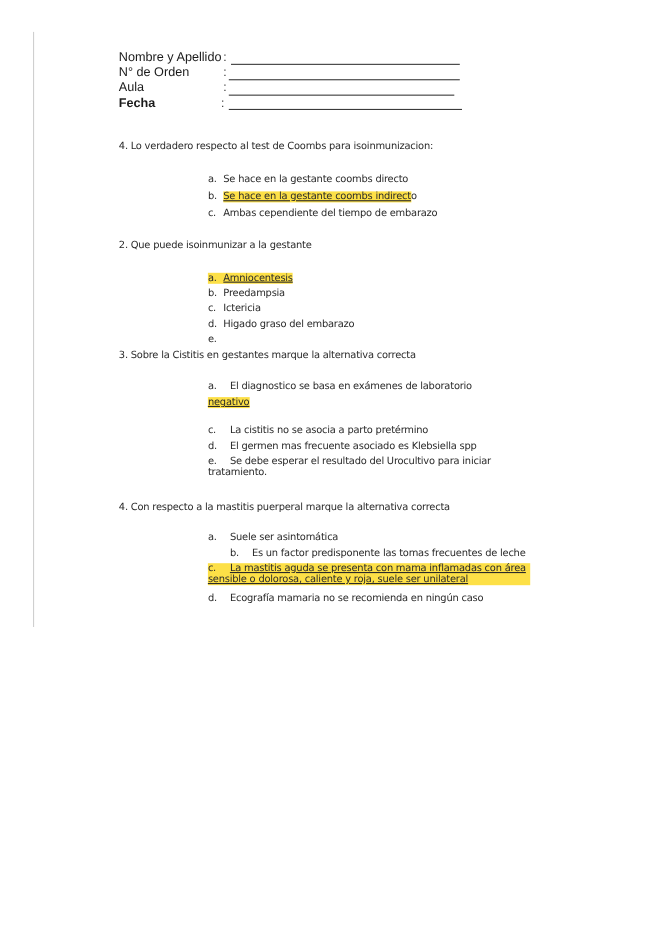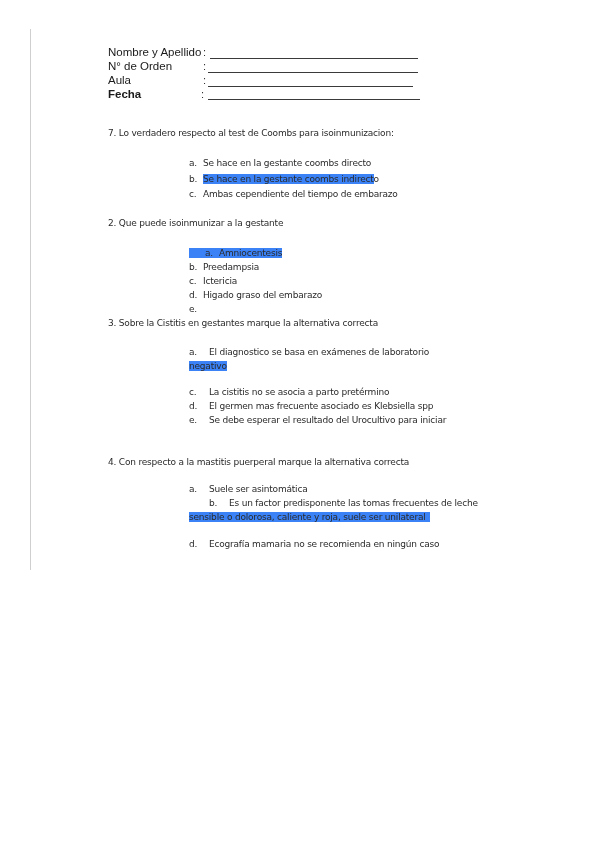--- a/index.html
+++ b/index.html
@@ -10,21 +10,21 @@
   .left-rule { position: absolute; left: 30px; top: 29px; width: 1px; height: 541px; background: #cfcfcf; }
   .abs { position: absolute; white-space: nowrap; }
   .hdr { font-family: "Liberation Sans", sans-serif; font-size: 11.5px; color: #1a1a1a; }
   .hdr.bold { font-weight: bold; }
   .colon { font-size: 11px; color: #333; }
   .uline { position: absolute; height: 1px; background: #3a3a3a; }
   .q { font-family: "DejaVu Sans", sans-serif; font-size: 9px; color: #2a2a2a; letter-spacing: -0.2px; }
   .opt { font-family: "DejaVu Sans", sans-serif; font-size: 9px; color: #2a2a2a; letter-spacing: -0.2px; }
   .opt .lt { display: inline-block; width: 14px; }
   .opt .lt.wide { width: 20px; }
-  .hl { background: #3b82f6; }
+  .hl { background: #fde047; text-decoration: underline; }
 </style>
 </head>
 <body>
 
 <div class="left-rule"></div>
 
 <div>
   <span class="abs hdr" style="left:108px; top:46px;">Nombre y Apellido</span>
   <span class="abs colon" style="left:203px; top:46px;">:</span>
   <div class="uline" style="left:210px; top:58px; width:208px;"></div>
@@ -36,35 +36,35 @@
   <span class="abs hdr" style="left:108px; top:74px;">Aula</span>
   <span class="abs colon" style="left:203px; top:74px;">:</span>
   <div class="uline" style="left:208px; top:86px; width:205px;"></div>
 
   <span class="abs hdr bold" style="left:108px; top:88px;">Fecha</span>
   <span class="abs colon" style="left:201px; top:88px;">:</span>
   <div class="uline" style="left:208px; top:99px; width:212px;"></div>
 </div>
 
 <div>
-  <span class="abs q" style="left:108px; top:128px;">7. Lo verdadero respecto al test de Coombs para isoinmunizacion:</span>
+  <span class="abs q" style="left:108px; top:128px;">4. Lo verdadero respecto al test de Coombs para isoinmunizacion:</span>
   <div class="abs opt" style="left:189px; top:158px;">
     <span class="lt">a.</span><span>Se hace en la gestante coombs directo</span>
   </div>
   <div class="abs opt" style="left:189px; top:174px;">
     <span class="lt">b.</span><span class="hl">Se hace en la gestante coombs indirect</span><span>o</span>
   </div>
   <div class="abs opt" style="left:189px; top:189px;">
     <span class="lt">c.</span><span>Ambas cependiente del tiempo de embarazo</span>
   </div>
 </div>
 
 <div>
   <span class="abs q" style="left:108px; top:218px;">2. Que puede isoinmunizar a la gestante</span>
-  <div class="abs opt hl" style="left:189px; top:248px;padding-left:16px;">
+  <div class="abs opt hl" style="left:189px; top:248px;">
     <span class="lt">a.</span><span>Amniocentesis</span>
   </div>
   <div class="abs opt" style="left:189px; top:262px;">
     <span class="lt">b.</span><span>Preedampsia</span>
   </div>
   <div class="abs opt" style="left:189px; top:276px;">
     <span class="lt">c.</span><span>Ictericia</span>
   </div>
   <div class="abs opt" style="left:189px; top:290px;">
     <span class="lt">d.</span><span>Higado graso del embarazo</span>
@@ -83,30 +83,32 @@
     <div><span class="hl">negativo</span></div>
   </div>
   <div class="abs opt" style="left:189px; top:387px;">
     <span class="lt wide">c.</span><span>La cistitis no se asocia a parto pretérmino</span>
   </div>
   <div class="abs opt" style="left:189px; top:401px;">
     <span class="lt wide">d.</span><span>El germen mas frecuente asociado es Klebsiella spp</span>
   </div>
   <div class="abs opt" style="left:189px; top:415px;">
     <div><span class="lt wide">e.</span><span>Se debe esperar el resultado del Urocultivo para iniciar</span></div>
+    <div><span>tratamiento.</span></div>
   </div>
 </div>
 
 <div>
   <span class="abs q" style="left:108px; top:457px;">4. Con respecto a la mastitis puerperal marque la alternativa correcta</span>
   <div class="abs opt" style="left:189px; top:484px;">
     <span class="lt wide">a.</span><span>Suele ser asintomática</span>
   </div>
   <div class="abs opt" style="left:189px; top:498px;padding-left:20px;">
     <span class="lt wide">b.</span><span>Es un factor predisponente las tomas frecuentes de leche</span>
   </div>
   <div class="abs opt hl" style="left:189px; top:512px; padding-right:4px;">
+    <div><span class="lt wide">c.</span><span>La mastitis aguda se presenta con mama inflamadas con área</span></div>
     <div style=""><span>sensible o dolorosa, caliente y roja, suele ser unilateral</span></div>
   </div>
   <div class="abs opt" style="left:189px; top:539px;">
     <span class="lt wide">d.</span><span>Ecografía mamaria no se recomienda en ningún caso</span>
   </div>
 </div>
 
 </body></html>

